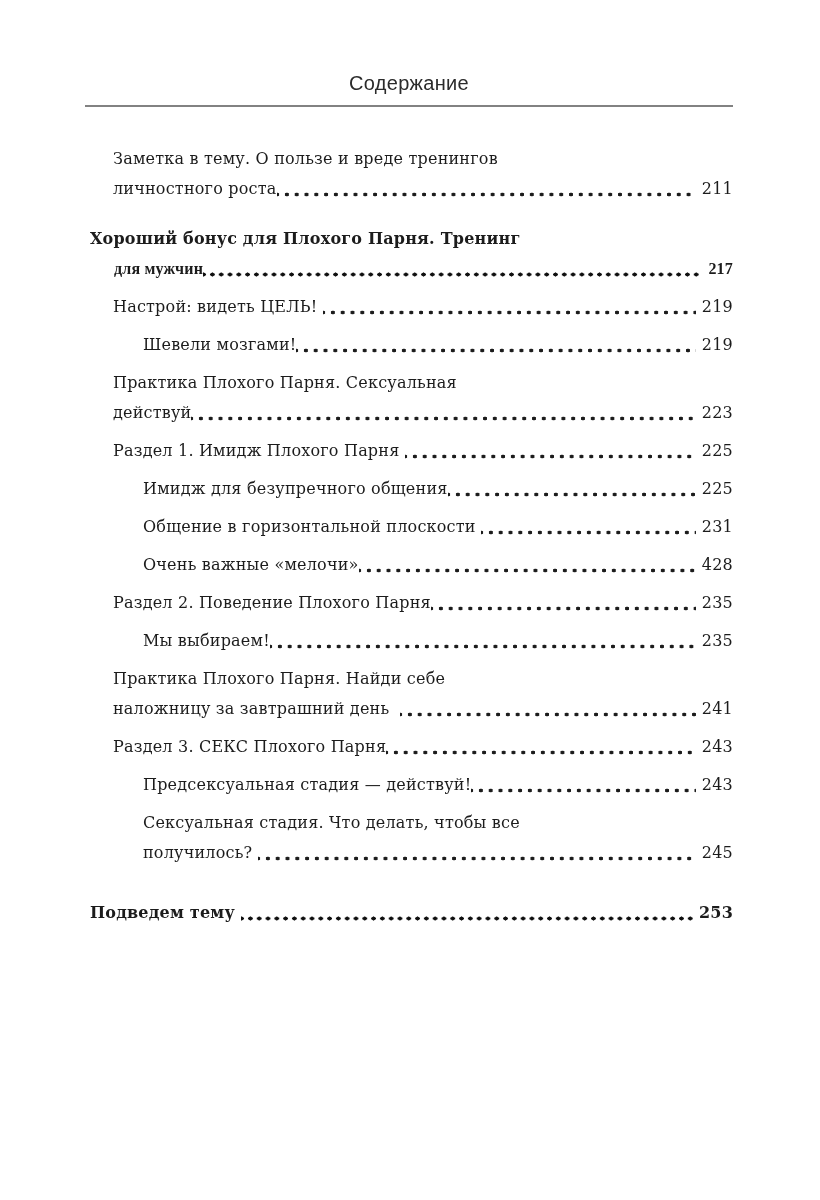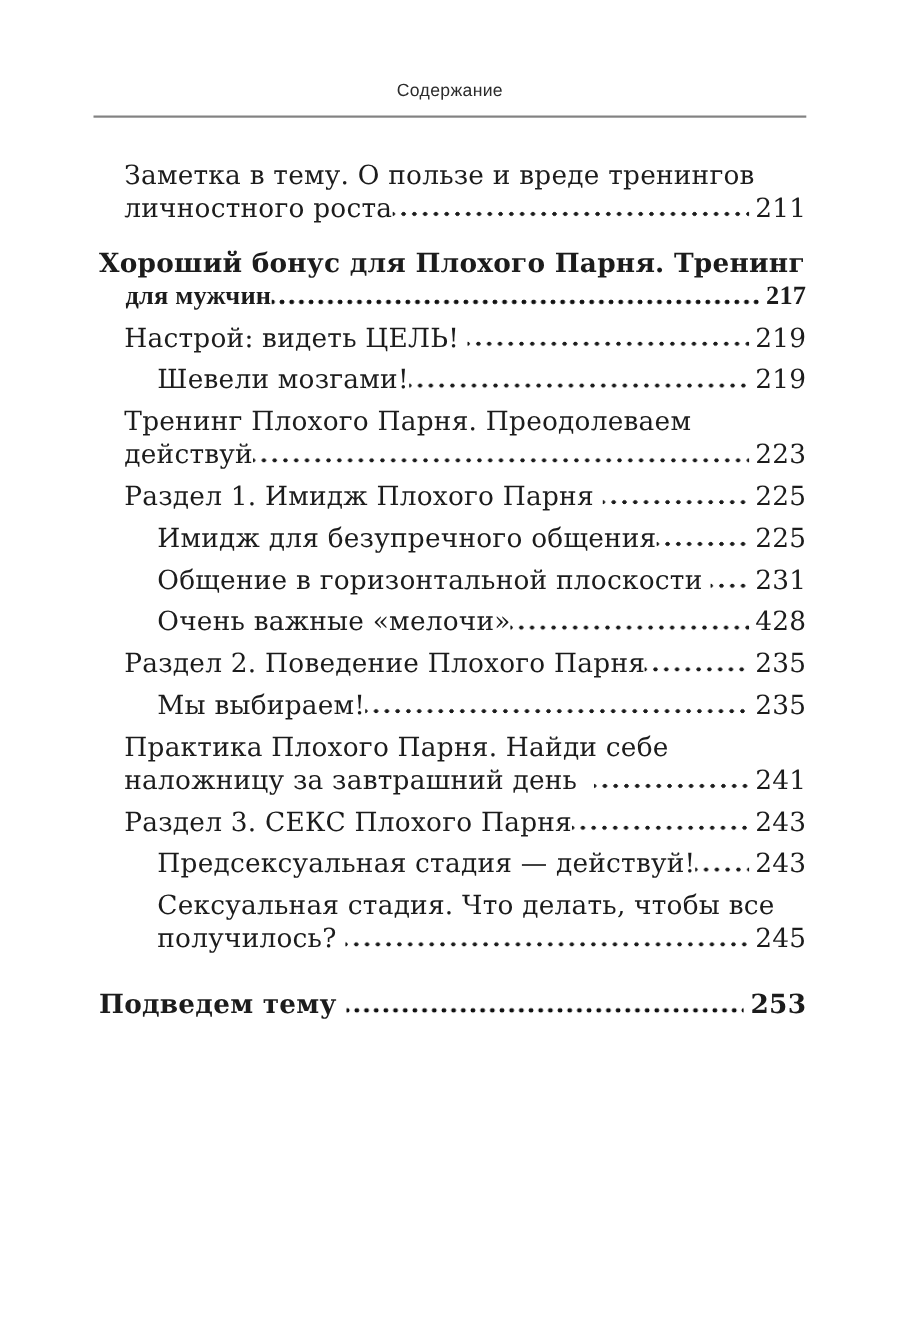--- a/index.html
+++ b/index.html
@@ -17,34 +17,34 @@
     color: #1c1c1c;
   }
   .content {
     margin-left: 85px;
     margin-right: 87px; 
   }
   .page-title {
     margin-top: 70px;
     text-align: center;
     font-family: "Liberation Sans", sans-serif;
-    font-size: 16px;
+    font-size: 20px;
     line-height: 26px;
     color: #2b2b2b;
     letter-spacing: 0.3px;
   }
   .header-rule {
     margin-top: 9px;
     height: 0;
     border-top: 2px solid #828282;
   }
   .toc {
     margin-top: 37px;
     margin-left: 5px; 
-    font-size: 24px;
+    font-size: 16px;
     letter-spacing: 0.2px;
   }
   .entry { margin-top: 8px; }
   .entry:first-child { margin-top: 0; }
   .entry.bold { font-weight: bold; margin-top: 20px; }
   .entry.bold:last-child { margin-top: 30px; }
   .lvl1 { padding-left: 23px; }
   .lvl2 { padding-left: 53px; }
   .lvl0 .cont { margin-left: 24px; font-family: Liberation Serif, serif; }
   .tline {
@@ -86,21 +86,21 @@
           <div class="tline">Хороший бонус для Плохого Парня. Тренинг</div>
           <div class="tline row cont"><span class="etext">для мужчин</span><span class="leader"></span><span class="pagenum">217</span></div>
         </div>
         <div class="entry lvl1">
           <div class="tline row"><span class="etext">Настрой: видеть ЦЕЛЬ! </span><span class="leader"></span><span class="pagenum">219</span></div>
         </div>
         <div class="entry lvl2">
           <div class="tline row"><span class="etext">Шевели мозгами!</span><span class="leader"></span><span class="pagenum">219</span></div>
         </div>
         <div class="entry lvl1">
-          <div class="tline">Тренинг Плохого Парня. Преодолеваем</div>
+          <div class="tline">Практика Плохого Парня. Сексуальная</div>
           <div class="tline row cont"><span class="etext">действуй</span><span class="leader"></span><span class="pagenum">223</span></div>
         </div>
         <div class="entry lvl1">
           <div class="tline row"><span class="etext">Раздел 1. Имидж Плохого Парня </span><span class="leader"></span><span class="pagenum">225</span></div>
         </div>
         <div class="entry lvl2">
           <div class="tline row"><span class="etext">Имидж для безупречного общения</span><span class="leader"></span><span class="pagenum">225</span></div>
         </div>
         <div class="entry lvl2">
           <div class="tline row"><span class="etext">Общение в горизонтальной плоскости </span><span class="leader"></span><span class="pagenum">231</span></div>

